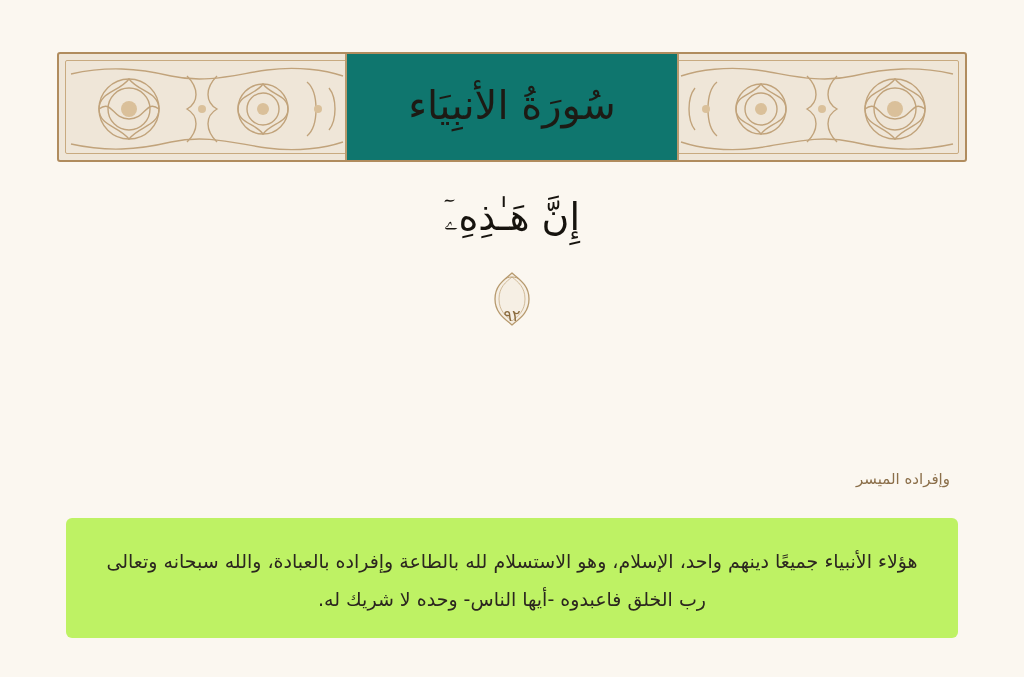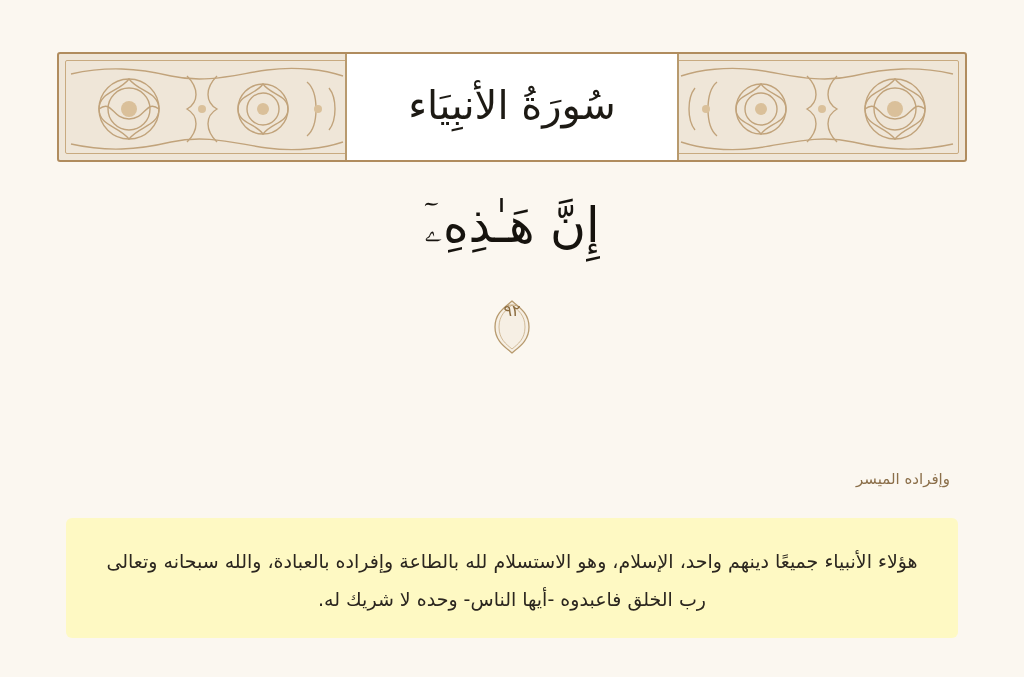--- a/index.html
+++ b/index.html
@@ -34,21 +34,21 @@
     border: 1px solid #c8aa80;
     border-radius: 2px;
   }
   .banner-center {
     position: absolute;
     top: 0;
     bottom: 0;
     left: 50%;
     transform: translateX(-50%);
     width: 330px;
-    background: #ffffff;
+    background: #0f766e;
     border-left: 2px solid #b89a6e;
     border-right: 2px solid #b89a6e;
     display: flex;
     align-items: center;
     justify-content: center;
   }
   .surah-title {
     font-family: "DejaVu Sans", "Liberation Sans", sans-serif;
     font-size: 40px;
     color: #1d1a14;
@@ -79,41 +79,41 @@
     text-align: center;
     direction: rtl;
   }
   .ayah-line {
     font-family: "DejaVu Sans", "Liberation Sans", sans-serif;
     color: #16130e;
     line-height: 1.45;
     white-space: nowrap;
   }
   .ayah-line.l1 {
-    font-size: 49px;
-    margin-bottom: 38px;
+    font-size: 38px;
+    margin-bottom: 26px;
     letter-spacing: 6px;
   }
   .ayah-line.l2 {
     font-size: 46px;
     letter-spacing: 4px;
     display: flex;
     align-items: center;
     justify-content: center;
     gap: 18px;
   }
 
   
   .ayah-medallion {
     position: relative;
     width: 46px;
     height: 56px;
     flex: 0 0 auto;
     display: inline-flex;
-    align-items: flex-start;
+    align-items: flex-end;
     justify-content: center;
   }
   .ayah-medallion svg { position: absolute; inset: 0; }
   .ayah-number {
     position: relative;
     font-size: 16px;
     color: #8a6a3c;
     font-family: "DejaVu Sans", sans-serif;
     letter-spacing: 0;
   }
@@ -128,21 +128,21 @@
     direction: rtl;
     letter-spacing: 0.5px;
   }
   .tafsir-box {
     position: absolute;
     top: 518px;
     left: 66px;
     width: 892px;
     min-height: 118px;
     box-sizing: border-box;
-    background: #fef9c3;
+    background: #bef264;
     border-radius: 6px;
     padding: 24px 40px 20px 40px;
     direction: rtl;
   }
   .tafsir-text {
     font-size: 19px;
     line-height: 2.0;
     color: #2b261f;
     text-align: center;
     font-family: "DejaVu Sans", "Liberation Sans", sans-serif;

